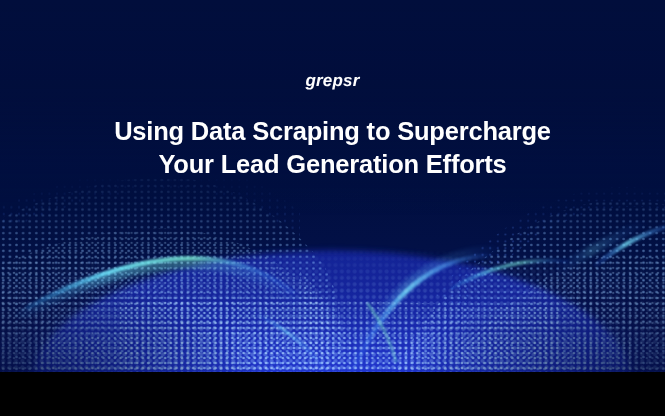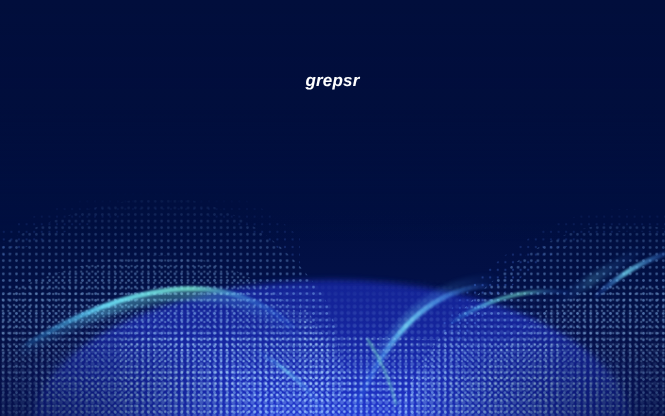--- a/index.html
+++ b/index.html
@@ -3,21 +3,21 @@
 <meta charset="utf-8">
 <style>
   html, body {
     margin: 0;
     padding: 0;
     background: #000;
   }
   #banner {
     position: relative;
     width: 665px;
-    height: 416px;
+    height: 372px;
     overflow: hidden;
     font-family: "Liberation Sans", sans-serif;
     background: #011042;
   }
 
   
   .bg-base {
     position: absolute;
     inset: 0;
     background:
@@ -198,15 +198,19 @@
   </svg>
 
   <div class="dot-texture"></div>
 
   <div class="bg-vignette"></div>
   <div class="bg-corners"></div>
 
   <div class="content">
     <div class="logo">grepsr</div>
 
+    <h1 class="headline">
+      <span>Using Data Scraping to Supercharge Your</span>
+      <span>Lead Generation Efforts</span>
+    </h1>
   </div>
 
 </div>
 
 </body></html>

